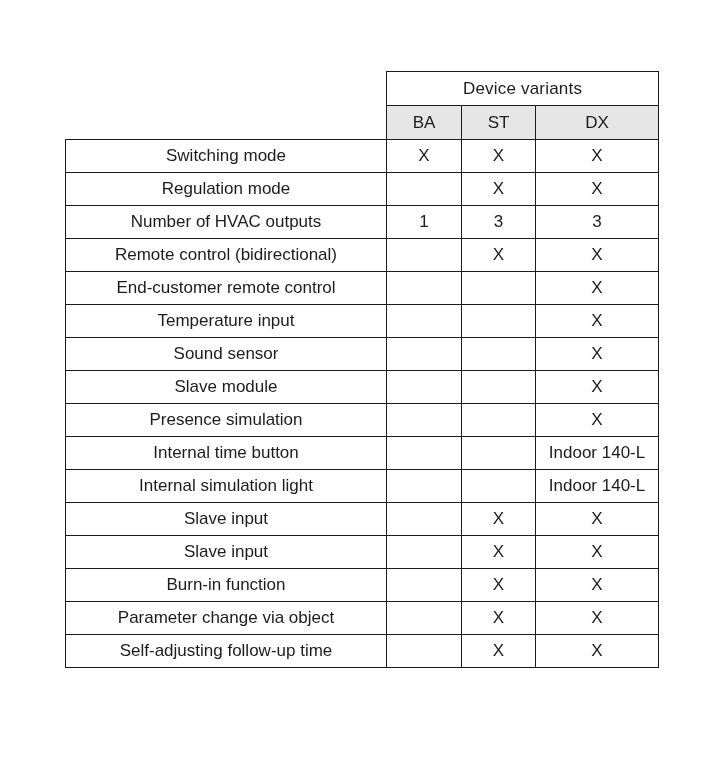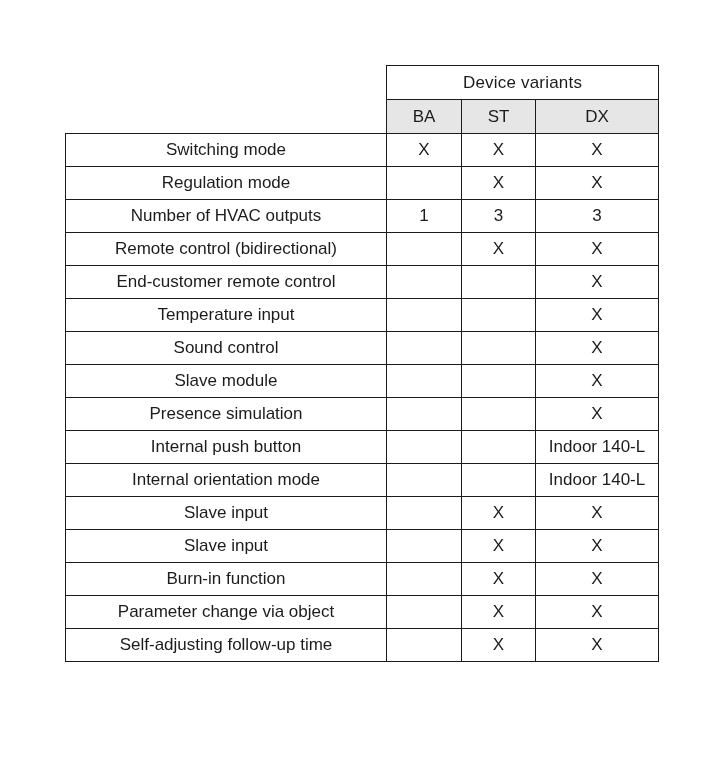--- a/index.html
+++ b/index.html
@@ -11,21 +11,21 @@
   .page {
     position: relative;
     width: 720px;
     height: 758px;
     background: var(--page-bg, #ffffff);
     overflow: hidden;
   }
   table.variants {
     position: absolute;
     left: 65px;
-    top: 65px;
+    top: 71px;
     border-collapse: collapse;
     table-layout: fixed;
     width: 593px;
     color: var(--text, #1c1c1c);
     font-size: 17px;
   }
   table.variants col.c-feature { width: 321px; }
   table.variants col.c-ba { width: 75px; }
   table.variants col.c-st { width: 74px; }
   table.variants col.c-dx { width: 123px; }
@@ -121,45 +121,45 @@
     <td class="value"></td>
     <td class="value">X</td>
   </tr>
         <tr class="body-row">
     <td class="feature">Temperature input</td>
     <td class="value"></td>
     <td class="value"></td>
     <td class="value">X</td>
   </tr>
         <tr class="body-row">
-    <td class="feature">Sound control</td>
+    <td class="feature">Sound sensor</td>
     <td class="value"></td>
     <td class="value"></td>
     <td class="value">X</td>
   </tr>
         <tr class="body-row">
     <td class="feature">Slave module</td>
     <td class="value"></td>
     <td class="value"></td>
     <td class="value">X</td>
   </tr>
         <tr class="body-row">
     <td class="feature">Presence simulation</td>
     <td class="value"></td>
     <td class="value"></td>
     <td class="value">X</td>
   </tr>
         <tr class="body-row">
-    <td class="feature">Internal push button</td>
+    <td class="feature">Internal time button</td>
     <td class="value"></td>
     <td class="value"></td>
     <td class="value">Indoor 140-L</td>
   </tr>
         <tr class="body-row">
-    <td class="feature">Internal orientation mode</td>
+    <td class="feature">Internal simulation light</td>
     <td class="value"></td>
     <td class="value"></td>
     <td class="value">Indoor 140-L</td>
   </tr>
         <tr class="body-row">
     <td class="feature">Slave input</td>
     <td class="value"></td>
     <td class="value">X</td>
     <td class="value">X</td>
   </tr>

